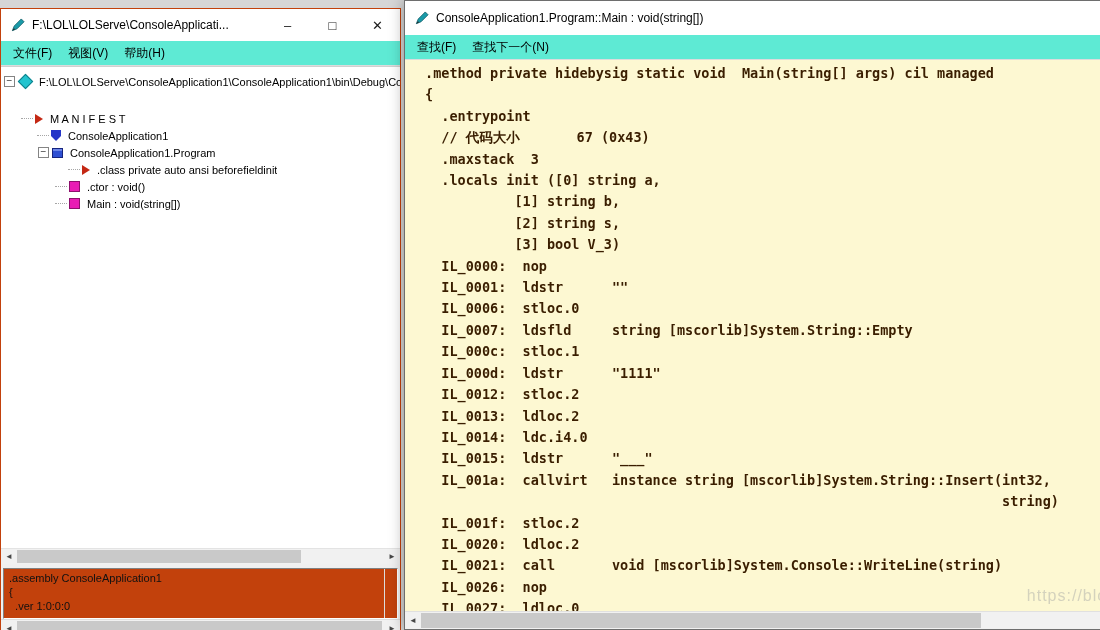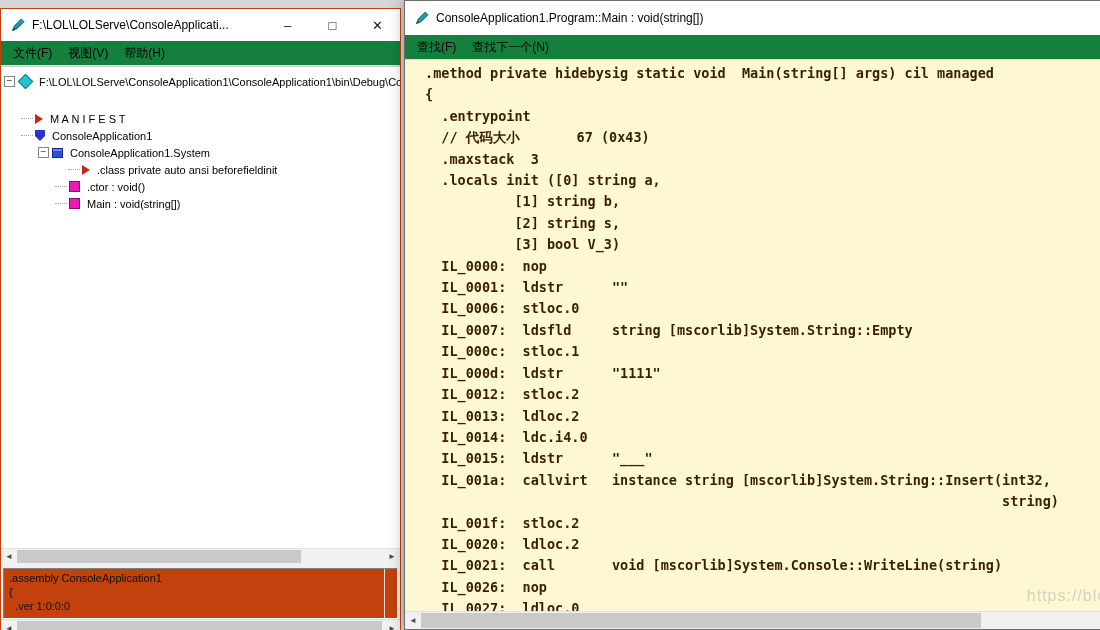--- a/index.html
+++ b/index.html
@@ -19,21 +19,21 @@
   
   .titlebar{height:32px;background:#ffffff;display:flex;align-items:center;padding-left:8px;flex:0 0 auto;}
   #right-window .titlebar{height:34px;}
   .app-icon{width:16px;height:16px;flex:0 0 auto;display:flex;align-items:center;justify-content:center;}
   .titlebar .title{font-size:12px;color:#000;margin-left:7px;white-space:nowrap;overflow:hidden;flex:1 1 auto;}
   .controls{display:flex;height:100%;flex:0 0 auto;}
   .ctrl{width:45px;height:100%;display:flex;align-items:center;justify-content:center;font-size:13px;color:#1a1a1a;}
   #right-window .ctrl{width:42px;}
 
   
-  .menubar{height:24px;background:#15803d;display:flex;align-items:center;padding-left:4px;
+  .menubar{height:24px;background:#5eead4;display:flex;align-items:center;padding-left:4px;
     border-bottom:1px solid #dcdcdc;flex:0 0 auto;font-size:12px;color:#000;}
   .menu-item{padding:3px 8px;white-space:nowrap;}
 
   
   .tree{background:#ffffff;flex:0 0 482px;overflow:hidden;border-top:1px solid #d0d0d0;padding-top:6px;box-sizing:border-box;}
   .tree-row{display:flex;align-items:center;height:17px;font-size:11px;color:#000;white-space:nowrap;}
   .tree-label{margin-left:4px;overflow:hidden;}
   .expander{
     width:11px;height:11px;box-sizing:border-box;border:1px solid #848484;background:#fff;
     font-size:10px;line-height:8px;text-align:center;color:#333;flex:0 0 auto;margin-right:2px;
@@ -108,29 +108,29 @@
       <div class="tree-row" style="padding-left: 3px;">
         <span class="expander">−</span>
         <span class="tree-icon file-icon"></span>
         <span class="tree-label">F:\LOL\LOLServe\ConsoleApplication1\ConsoleApplication1\bin\Debug\ConsoleApplication1.exe</span>
       </div>
       <div class="tree-row" style="padding-left: 20px; margin-top: 20px;">
         <span class="connector"></span>
         <span class="tree-icon manifest-icon"></span>
         <span class="tree-label">M A N I F E S T</span>
       </div>
-      <div class="tree-row" style="padding-left: 20px;">
+      <div class="tree-row" style="padding-left: 36px;">
         <span class="connector"></span>
         <span class="tree-icon assembly-icon"></span>
         <span class="tree-label">ConsoleApplication1</span>
       </div>
       <div class="tree-row" style="padding-left: 37px;">
         <span class="expander">−</span>
         <span class="tree-icon class-icon"></span>
-        <span class="tree-label">ConsoleApplication1.System</span>
+        <span class="tree-label">ConsoleApplication1.Program</span>
       </div>
       <div class="tree-row" style="padding-left: 67px;">
         <span class="connector"></span>
         <span class="tree-icon classinfo-icon"></span>
         <span class="tree-label">.class private auto ansi beforefieldinit</span>
       </div>
       <div class="tree-row" style="padding-left: 54px;">
         <span class="connector"></span>
         <span class="tree-icon method-icon"></span>
         <span class="tree-label">.ctor : void()</span>

